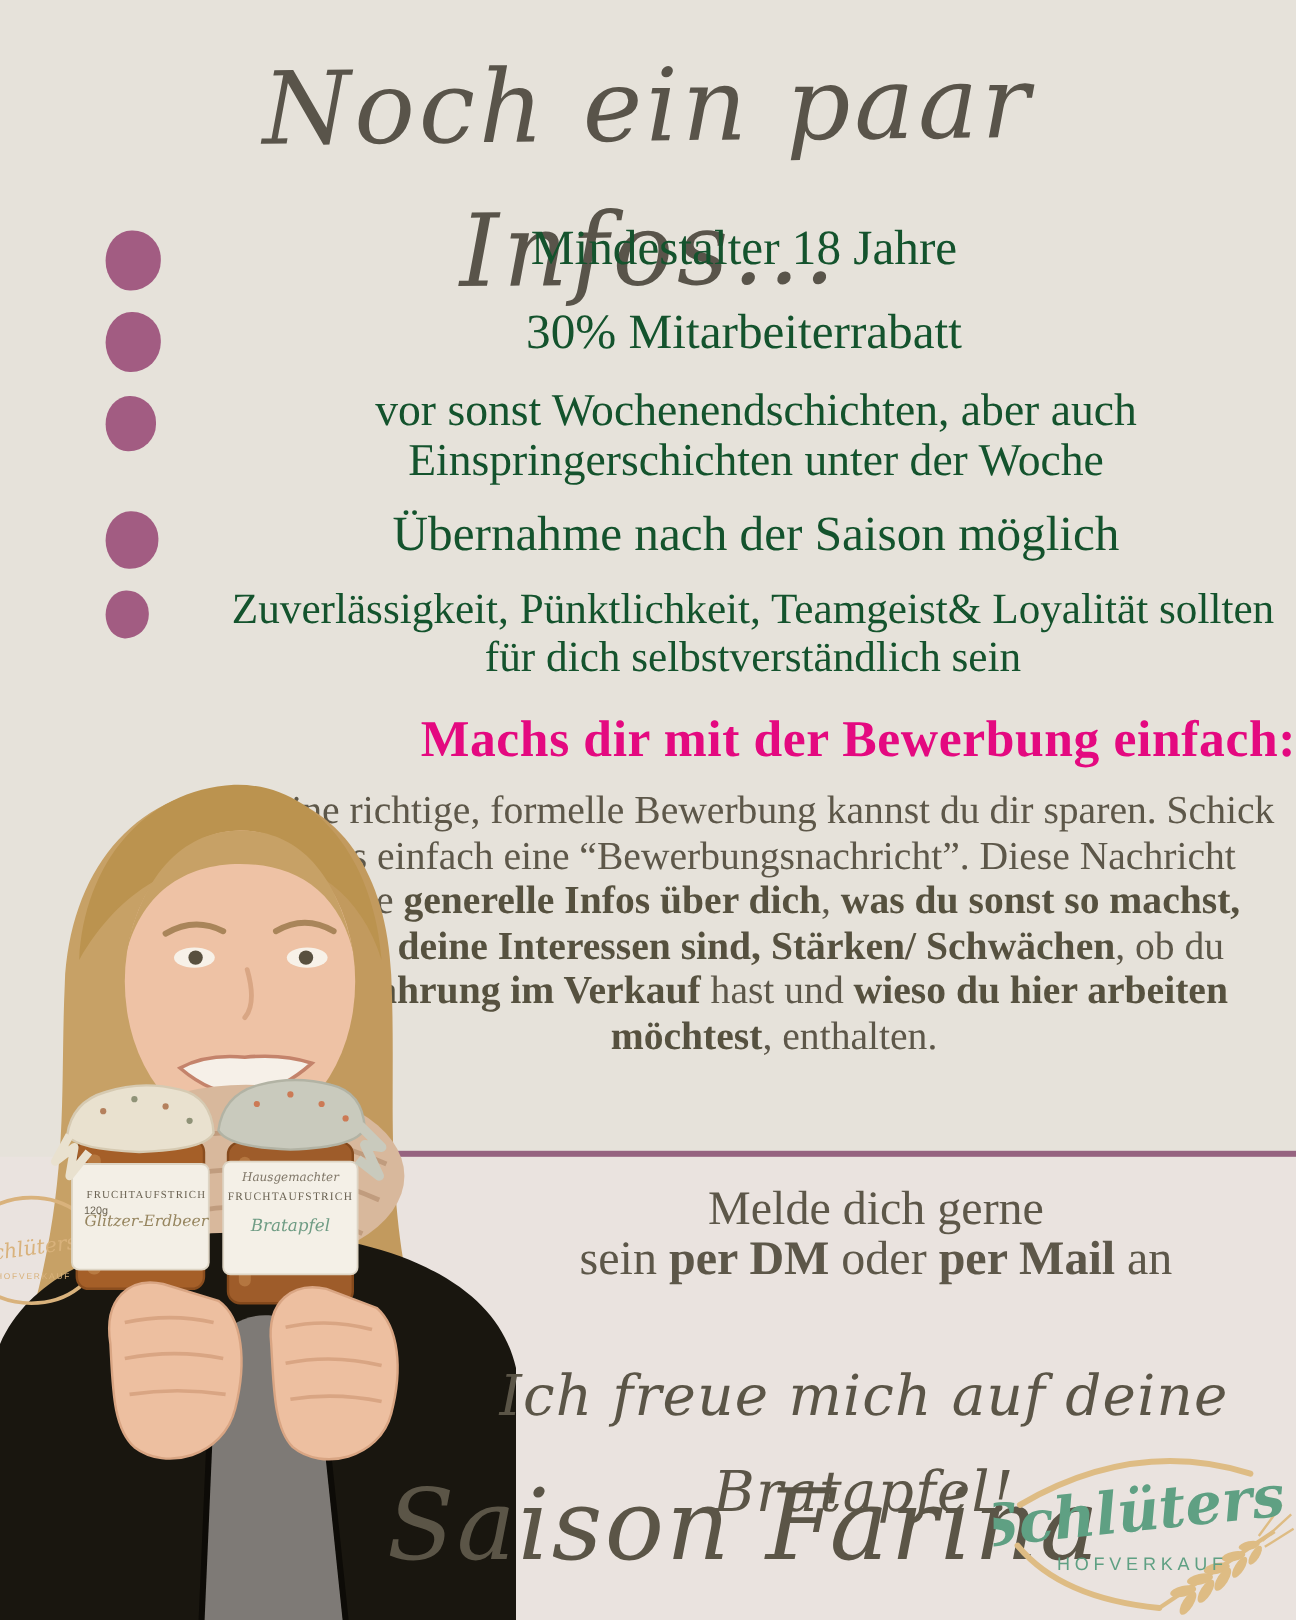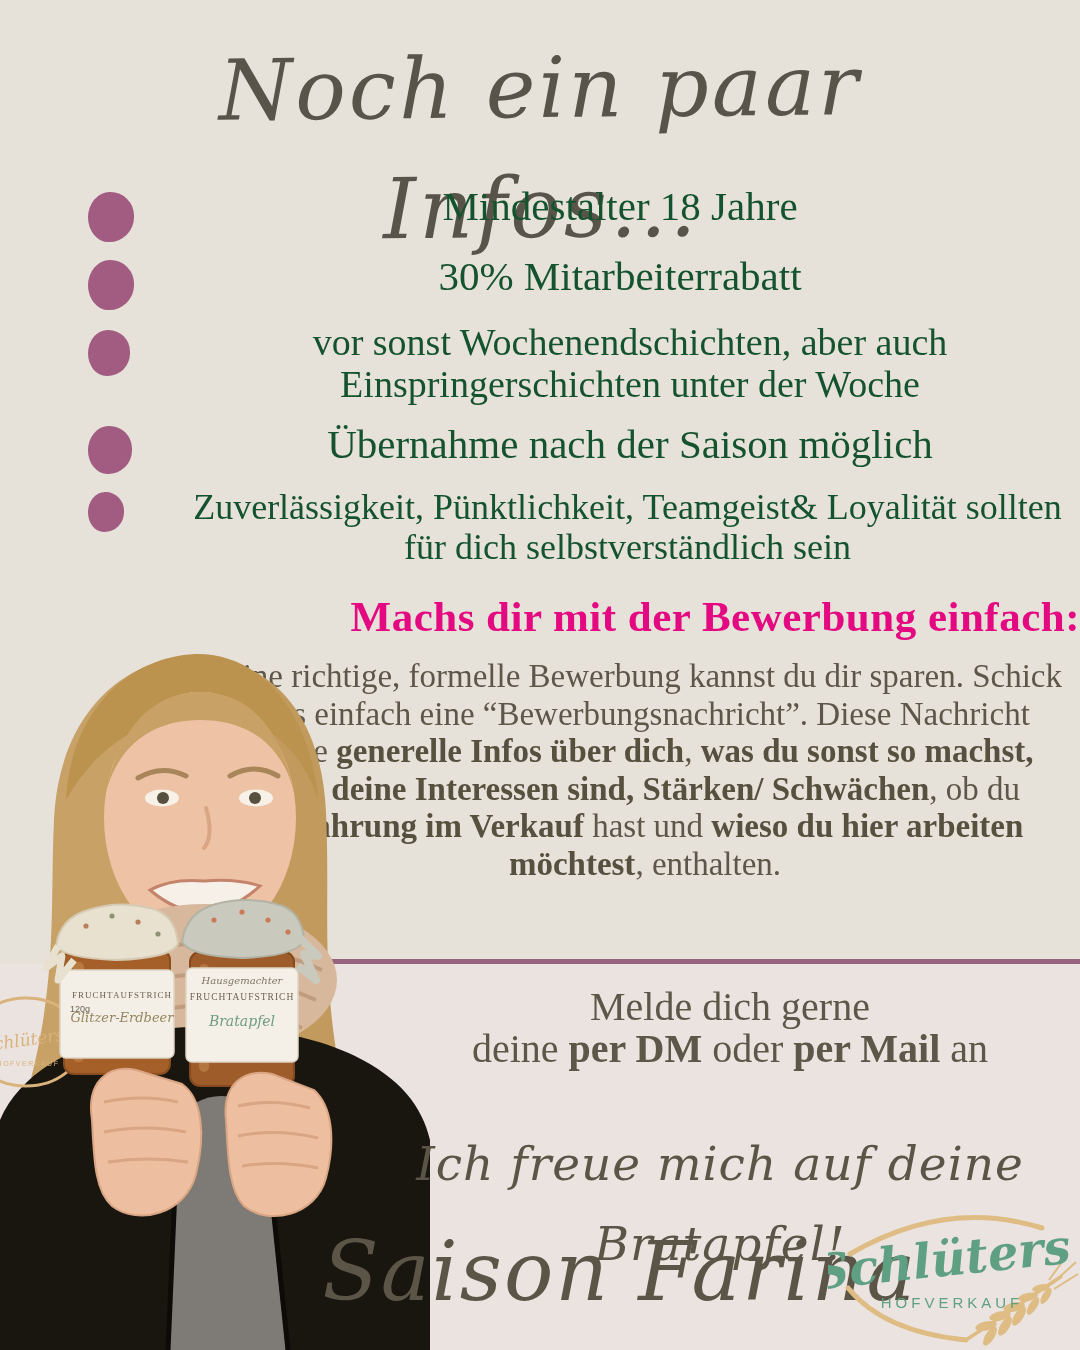--- a/index.html
+++ b/index.html
@@ -167,21 +167,21 @@
       <path d="M104,452 Q 142,444 178,452 M104,482 Q 146,474 186,482 M108,512 Q 148,506 188,512" stroke="#d9a583" stroke-width="3" fill="none"></path>
     </g>
     <g>
       <path d="M226,470 C 222,434 244,418 272,424 L 314,440 C 332,456 336,490 326,528 C 316,566 268,576 244,556 C 228,540 228,504 226,470 Z" fill="#edbfa0" stroke="#d9a583" stroke-width="2"></path>
       <path d="M238,456 Q 274,448 310,458 M238,486 Q 278,478 318,488 M242,516 Q 280,510 318,518" stroke="#d9a583" stroke-width="3" fill="none"></path>
     </g>
   </svg>
 
   <div class="contact">
     <div class="l1">Melde dich gerne</div>
-    <div class="l2"><span>deine </span><b>per DM</b><span> oder </span><b>per Mail</b><span> an</span></div>
+    <div class="l2"><span>sein </span><b>per DM</b><span> oder </span><b>per Mail</b><span> an</span></div>
   </div>
 
   <div class="closing-line script">Ich freue mich auf deine Bratapfel!</div>
 
   <div class="signature script">Saison Farina</div>
 
   <svg class="brand-logo" viewBox="0 0 252 158" aria-hidden="true">
     <path d="M22,62 Q 118,6 214,36" fill="none" stroke="#debc84" stroke-width="5" stroke-linecap="round"></path>
     <path d="M20,96 Q 56,140 138,148" fill="none" stroke="#debc84" stroke-width="5" stroke-linecap="round"></path>
     <g fill="#debc84" stroke="#debc84">

